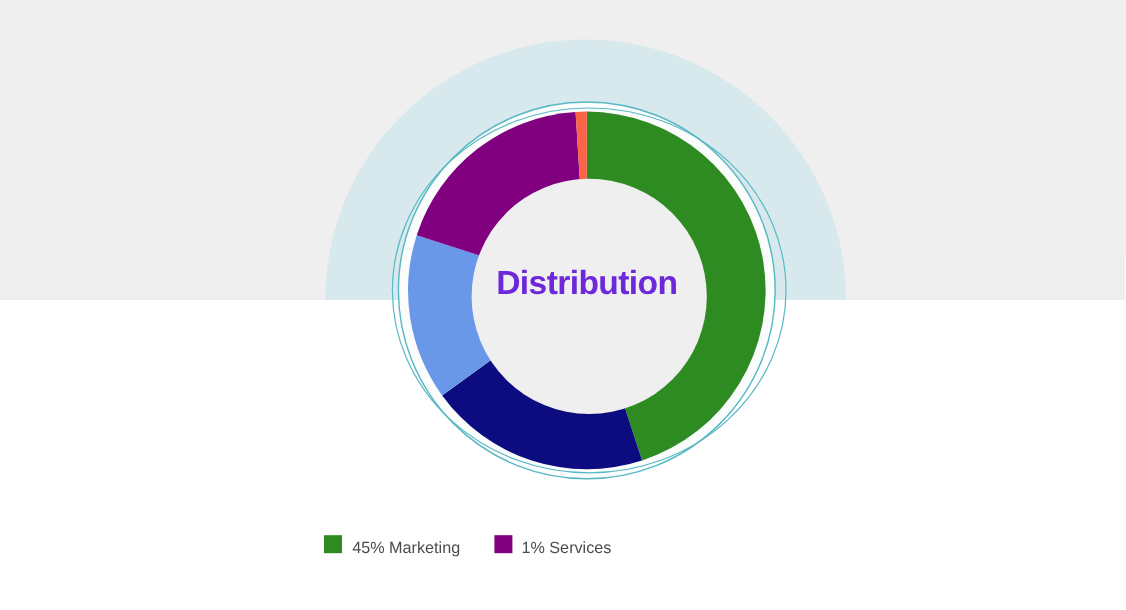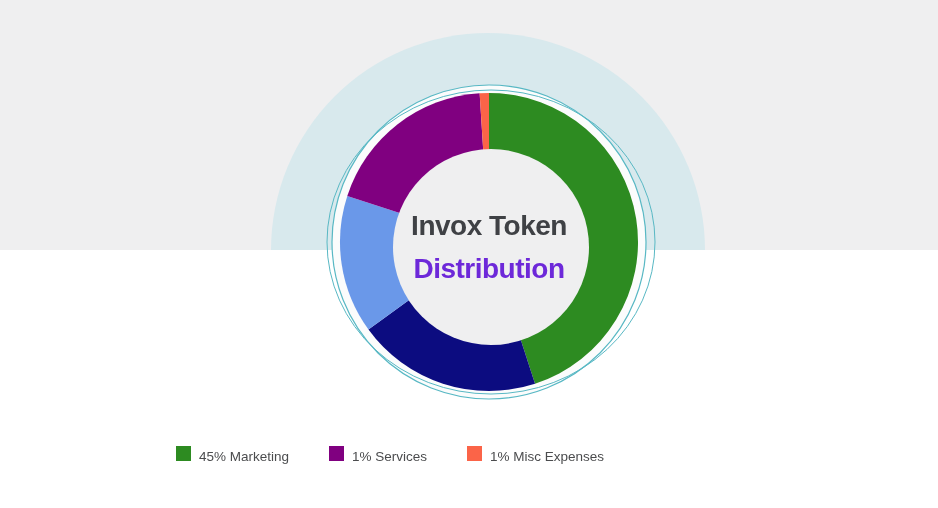--- a/index.html
+++ b/index.html
@@ -40,21 +40,21 @@
   }
   .center-label .line1 { display: block; }
   .center-label .line2 { display: block; }
   .legend {
     position: absolute;
     left: 0;
     top: 446px;
     width: 780px;
     display: flex;
     justify-content: center;
-    gap: 40px;
+    gap: 28px;
   }
   .legend-item {
     display: flex;
     align-items: flex-start;
   }
   .legend-swatch {
     width: 15px;
     height: 15px;
     margin-right: 8px;
     flex: 0 0 auto;
@@ -86,32 +86,27 @@
         <path d="M 489 242 L 535.04 383.71 A 149 149 0 0 1 368.46 329.58 Z" fill="#0c0c80"></path>
         <path d="M 489 242 L 368.46 329.58 A 149 149 0 0 1 347.29 195.96 Z" fill="#6a98e9"></path>
         <path d="M 489 242 L 347.29 195.96 A 149 149 0 0 1 479.64 93.29 Z" fill="#800080"></path>
         <path d="M 489 242 L 479.64 93.29 A 149 149 0 0 1 489.00 93.00 Z" fill="#fb6448"></path>
       </g>
 
     <circle id="center-disc" cx="491" cy="247" r="98" fill="#efeff0"></circle>
   </svg>
 
   <div class="center-label">
-    <span class="line1" style="color: rgb(63, 65, 69);">Invox Token</span>
     <span class="line2" style="color: #6d28d9; margin-top: 10px;">Distribution</span>
   </div>
 
   <div class="legend" id="legend">
       <div class="legend-item">
         <span class="legend-swatch" style="background: rgb(45, 139, 33);"></span>
         <span class="legend-label">45% Marketing</span>
       </div>
       <div class="legend-item">
         <span class="legend-swatch" style="background: rgb(128, 0, 128);"></span>
         <span class="legend-label">1% Services</span>
       </div>
-      <div class="legend-item">
-        <span class="legend-swatch" style="background: rgb(251, 100, 72);"></span>
-        <span class="legend-label">1% Misc Expenses</span>
-      </div>
     </div>
 
 </div>
 
 </body></html>

